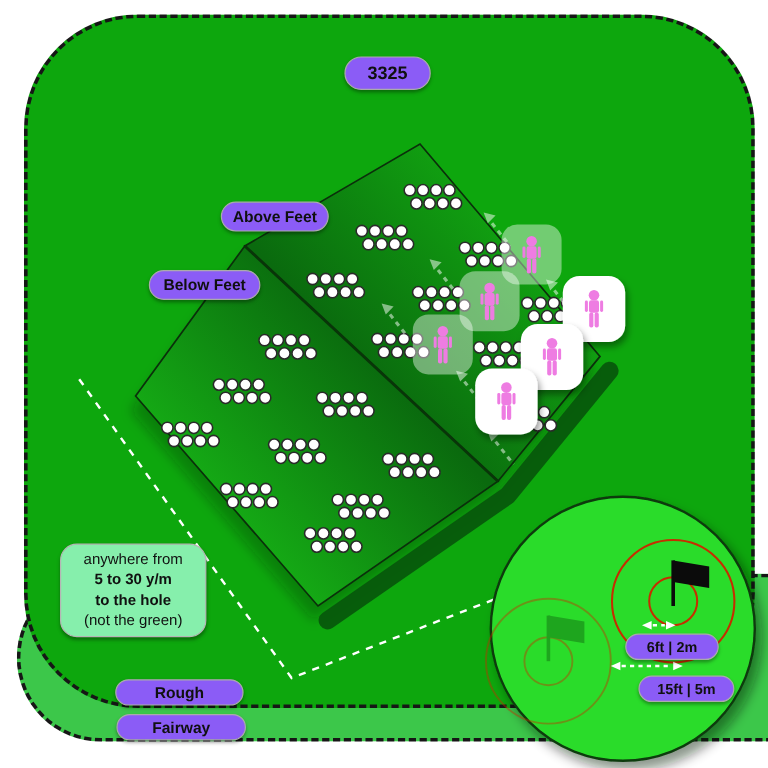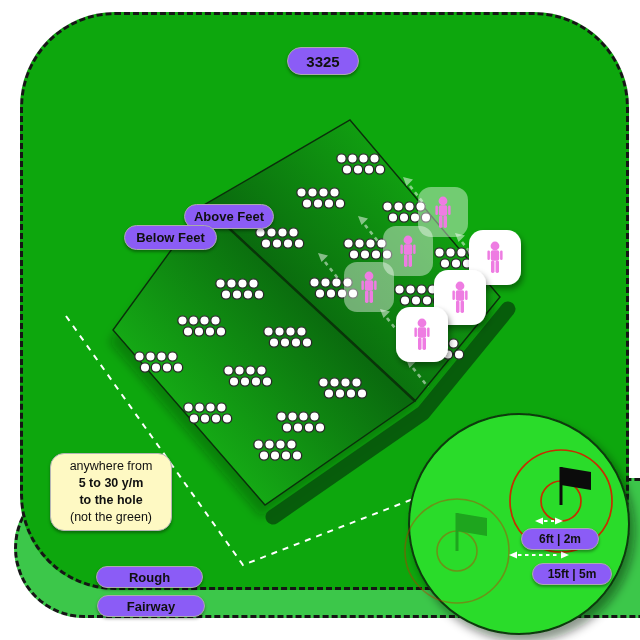--- a/index.html
+++ b/index.html
@@ -6,28 +6,28 @@
   #stage{position:relative;width:640px;height:640px;overflow:hidden;background:#fff;
          font-family:"Liberation Sans",sans-serif;}
   .area{position:absolute;box-sizing:border-box;border:3px dashed #161616;}
   #fairway{left:14px;top:478px;width:700px;height:140px;border-radius:100px;z-index:1;}
   #rough{left:20px;top:12px;width:609px;height:578px;border-radius:95px;z-index:2;}
   #scene{position:absolute;left:0;top:0;z-index:3;pointer-events:none;}
   .pill{position:absolute;display:flex;align-items:center;justify-content:center;
         background:#8b5cf6;border:1px solid #ababab;border-radius:999px;
         font-weight:600;color:#101010;box-shadow:0 2px 3px rgba(0,0,0,.35);z-index:10;}
   #pill-distance{left:287px;top:47px;width:70px;height:26px;font-size:15px;font-weight:700;}
-  #pill-above{left:184px;top:168px;width:88px;height:23px;font-size:13px;margin-top:36px;}
+  #pill-above{left:184px;top:168px;width:88px;height:23px;font-size:13px;}
   #pill-below{left:124px;top:225px;width:91px;height:23px;font-size:13px;}
   #pill-rough{left:73px;top:566px;width:105px;height:20px;font-size:13px;margin-left:23px;}
   #pill-fairway{left:97px;top:595px;width:106px;height:20px;font-size:13px;}
   #pill-near{left:521px;top:528px;width:76px;height:20px;font-size:12px;}
   #pill-far{left:496px;top:563px;width:78px;height:20px;font-size:12px;margin-left:36px;}
   #note-box{position:absolute;left:50px;top:453px;width:120px;height:76px;z-index:10;
-        background:#fef9c3;border:1px solid #b5b5b5;border-radius:14px;
+        background:#86efac;border:1px solid #b5b5b5;border-radius:14px;
         box-shadow:0 2px 3px rgba(0,0,0,.35);display:flex;flex-direction:column;
         align-items:center;justify-content:center;font-size:12.5px;line-height:17px;color:#101010;}
   .bold{font-weight:700;}
 </style>
 </head>
 <body>
 
 <div id="stage">
   <div id="fairway" class="area" style="background: rgb(60, 199, 74);"></div>
   <div id="rough" class="area" style="background: rgb(13, 167, 13);"></div>

